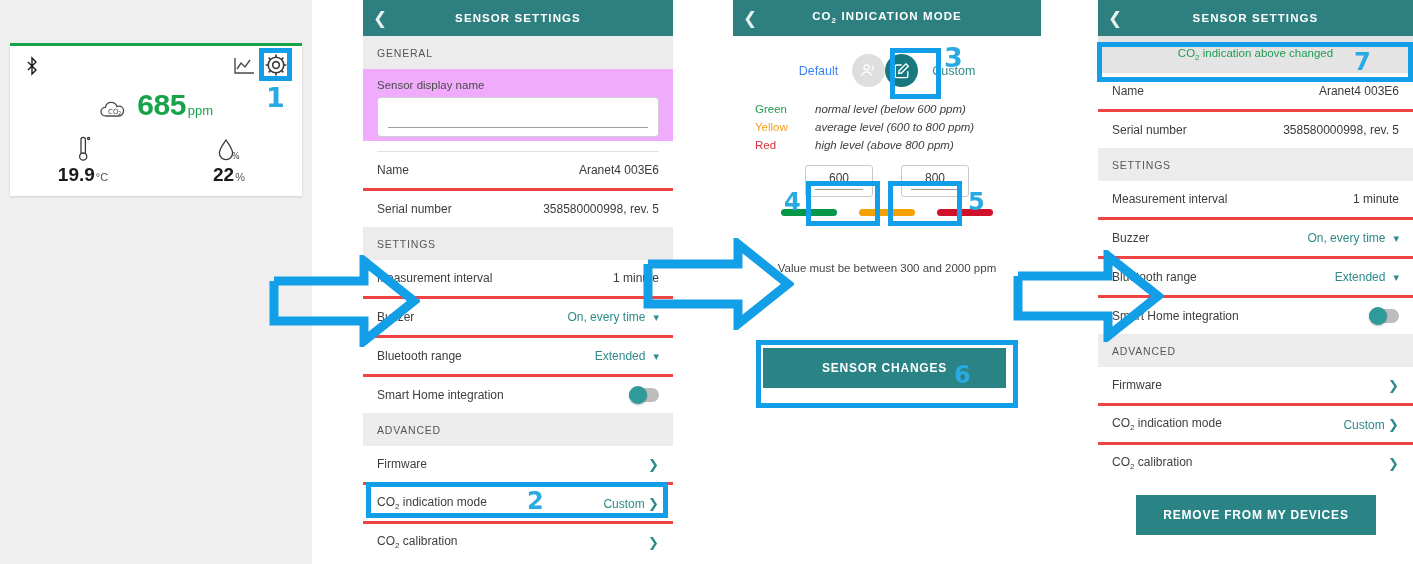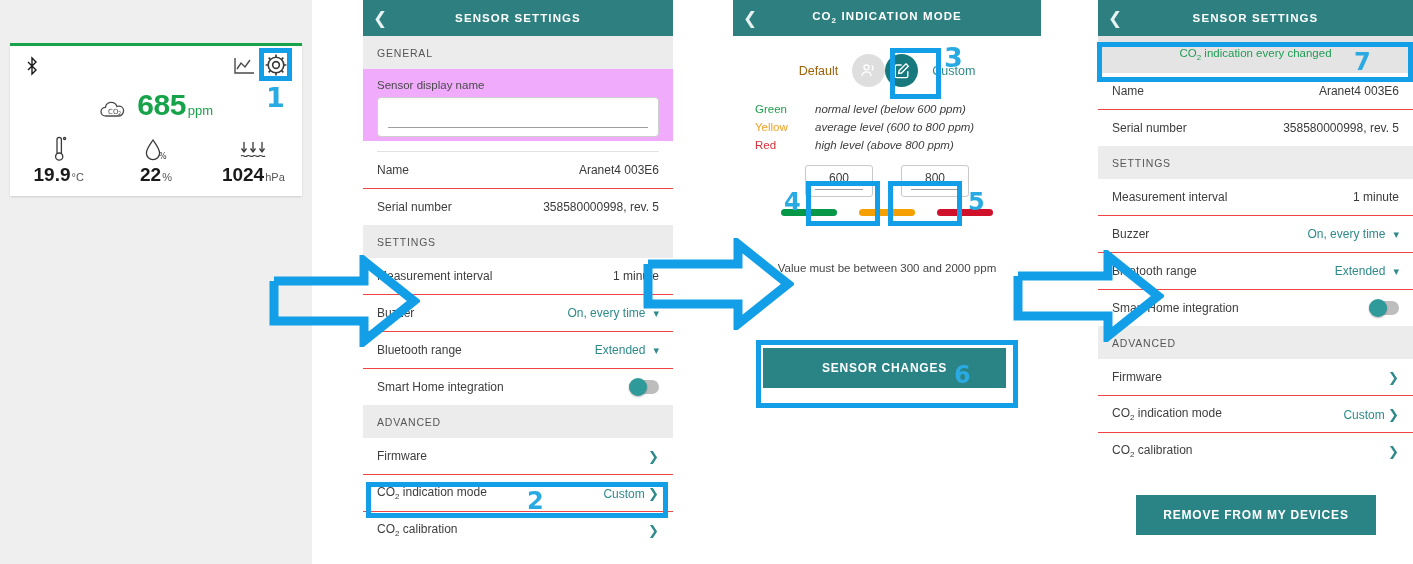--- a/index.html
+++ b/index.html
@@ -61,21 +61,21 @@
     font-weight:bold;color:#ffffff;padding-right:34px;
   }
   .appbar .title sub{font-size:8px;}
 
   .sec-head{
     background:#ececec;color:#565656;font-size:10.5px;letter-spacing:.8px;
     padding:11px 14px 10px 14px;
   }
   .row{
     display:flex;align-items:center;justify-content:space-between;
-    padding:0 14px;height:36px;border-bottom:1px solid #ef4444;
+    padding:0 14px;height:36px;border-bottom:3px solid #ef4444;
     font-size:12px;color:#3a3a3a;background:#fff;
   }
   .row.nb{border-bottom:none;}
   .row .lbl{color:#3e3e3e;}
   .row .lbl sub{font-size:8px;}
   .row .val{color:#3a3a3a;}
   .row .val.teal{color:#2e8a8a;}
   .chev-r{color:#2e8a8a;font-size:13px;font-weight:bold;}
   .caret{color:#2e8a8a;font-size:11px;margin-left:8px;}
 
@@ -92,21 +92,21 @@
   .toggle{
     width:30px;height:14px;border-radius:8px;background:#bdbdbd;position:relative;
   }
   .toggle .knob{
     position:absolute;left:0;top:-2px;width:18px;height:18px;border-radius:50%;
     background:#2e9a9a;box-shadow:0 1px 2px rgba(0,0,0,.3);
   }
 
   
   .mode-select{display:flex;align-items:center;justify-content:center;margin-top:18px;}
-  .mode-select .ml{font-size:12.5px;color:#a16207;margin-right:14px;}
+  .mode-select .ml{font-size:12.5px;color:#3b82f6;margin-right:14px;}
   .mode-select .mr{font-size:12.5px;color:#2e8a8a;margin-left:14px;}
   .circ{width:33px;height:33px;border-radius:50%;display:flex;align-items:center;justify-content:center;}
   .circ.grey{background:#dedede;}
   .circ.teal{background:#17797d;}
 
   .legend{margin:16px 0 0 22px;font-size:11.5px;}
   .legend .lrow{display:flex;margin-bottom:6px;}
   .legend .k{width:60px;}
   .legend .k.g{color:#1c9e4b;}
   .legend .k.y{color:#f0a022;}
@@ -205,30 +205,20 @@
       <div class="mcell">
         <div class="mi">
           <svg width="26" height="28" viewBox="0 0 26 28" fill="none" stroke="#3a3a3a" stroke-width="1.3">
             <path d="M10 4 C6 10 3.4 13.2 3.4 17 a6.6 6.6 0 0013.2 0 C16.6 13.2 14 10 10 4z"></path>
             <text x="16" y="23" font-size="8" font-family="DejaVu Sans" fill="#3a3a3a" stroke="none">%</text>
           </svg>
         </div>
         <div><span class="mval">22</span><span class="munit">%</span></div>
       </div>
 
-      <div class="mcell">
-        <div class="mi">
-          <svg width="32" height="28" viewBox="0 0 32 28" fill="none" stroke="#3a3a3a" stroke-width="1.3">
-            <path d="M7 6v9M16 6v9M25 6v9"></path>
-            <path d="M4.5 12.5L7 16l2.5-3.5M13.5 12.5L16 16l2.5-3.5M22.5 12.5L25 16l2.5-3.5"></path>
-            <path d="M4 20c2-2 4 2 6 0s4 2 6 0 4 2 6 0 4 2 6 0" stroke-width="1.1"></path>
-          </svg>
-        </div>
-        <div><span class="mval">1024</span><span class="munit">hPa</span></div>
-      </div>
     </div>
 
   </div>
 </div>
 
 <div class="panel" id="panel-settings1">
   <div class="appbar">
     <div class="back">❮</div>
     <div class="title">SENSOR SETTINGS</div>
   </div>
@@ -347,21 +337,21 @@
     <div class="btn-primary">SENSOR CHANGES</div>
   </div>
 </div>
 
 <div class="panel" id="panel-settings2">
   <div class="appbar">
     <div class="back">❮</div>
     <div class="title">SENSOR SETTINGS</div>
   </div>
 
-  <div class="toast"><span>CO</span><sub>2</sub><span> indication every changed</span></div>
+  <div class="toast"><span>CO</span><sub>2</sub><span> indication above changed</span></div>
 
   <div class="row">
     <span class="lbl">Name</span>
     <span class="val">Aranet4 003E6</span>
   </div>
   <div class="row nb">
     <span class="lbl">Serial number</span>
     <span class="val">358580000998, rev. 5</span>
   </div>
 

